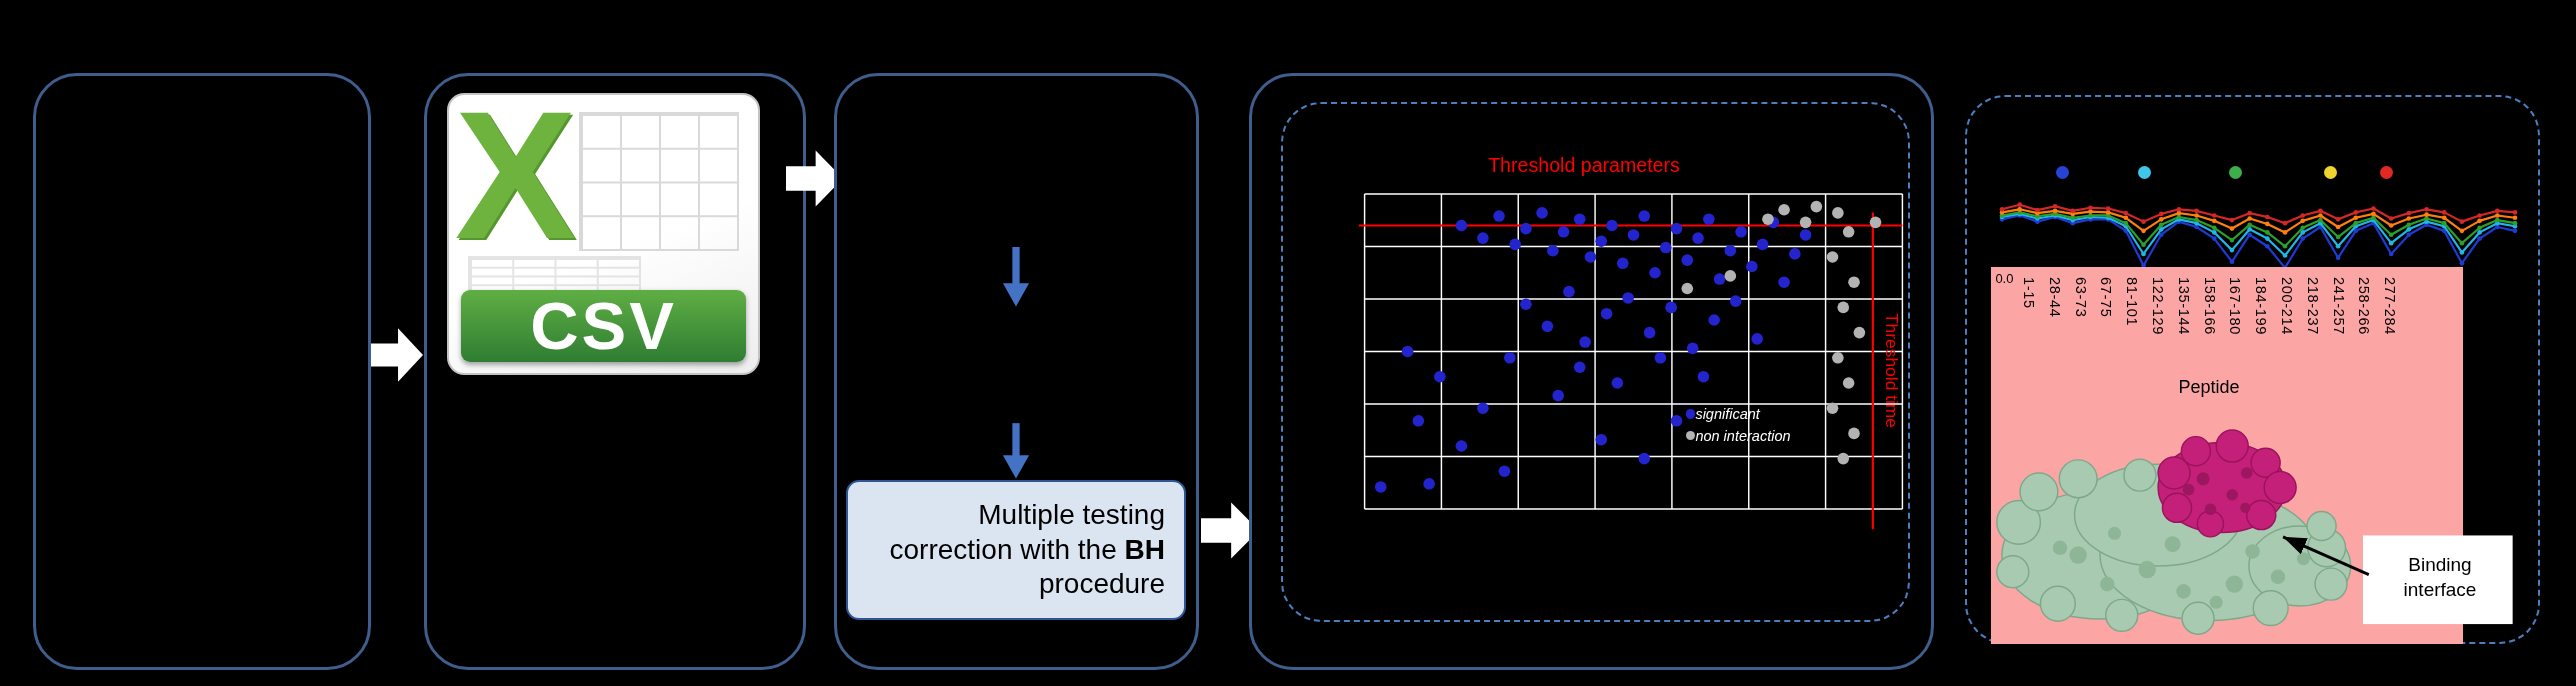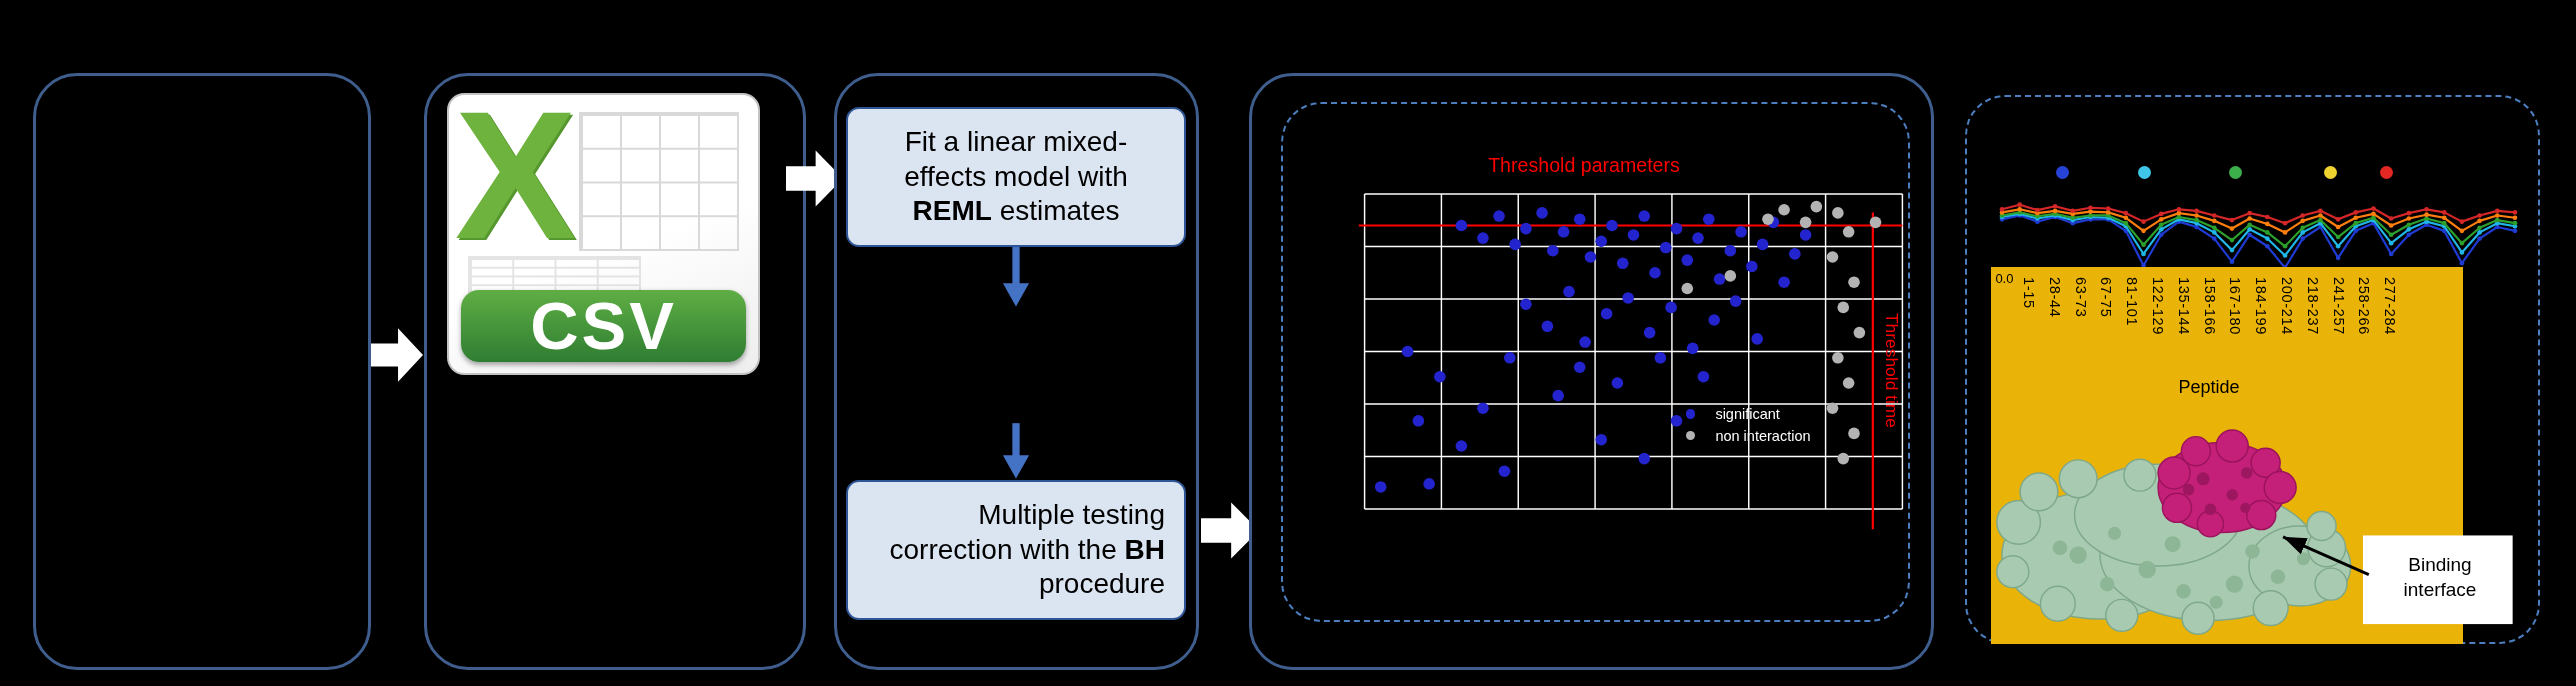--- a/index.html
+++ b/index.html
@@ -29,48 +29,48 @@
   
   #csv-icon{position:absolute;left:447px;top:93px;width:313px;height:282px;
     background:linear-gradient(160deg,#ffffff 55%,#ededed);border:2.2px solid #c3c3c3;border-radius:17.4px;}
   .csv-grid{position:absolute;border:2.2px solid #d9d9d9;
     background-image:linear-gradient(#d9d9d9 2.2px,transparent 2.2px),linear-gradient(90deg,#d9d9d9 2.2px,transparent 2.2px);
     background-size:25% 25%;}
   #csv-grid-main{left:42%;top:6%;width:52%;height:50%;}
   #csv-grid-low{left:6%;top:58%;width:56%;height:14%;opacity:.7;}
   #csv-x{position:absolute;left:5.8px;top:-20.4px;font-size:182px;font-weight:800;color:#6fb33f;
     text-shadow:2.2px 2.2px 0 #56962e;line-height:1.1;}
-  #csv-banner{position:absolute;left:4%;right:4%;bottom:4%;height:26%;border-radius:18px;
+  #csv-banner{position:absolute;left:4%;right:4%;bottom:4%;height:26%;border-radius:9px;
     background:linear-gradient(#5fae44,#2f7d32);display:flex;align-items:center;justify-content:center;
     color:#fff;font-size:67px;font-weight:bold;letter-spacing:2.9px;box-shadow:0 2.9px 5.8px rgba(0,0,0,.35);}
 
   
   .step{position:absolute;left:846px;width:340px;background:#dbe5f2;border:2.2px solid #2e5596;border-radius:13px;
     color:#000;font-size:28px;line-height:1.24;display:flex;align-items:center;justify-content:center;
     text-align:center;padding:5.8px 19px;}
   #step-1{top:107px;height:140px;}
   #step-2{top:309px;height:113px;}
   #step-3{top:480px;height:140px;text-align:right;}
   .darr{position:absolute;left:1000px;}
 
   
   #scatter-title{position:absolute;left:1446px;top:154px;width:276px;text-align:center;
     color:#ff0000;font-size:19.6px;}
   #scatter-svg{position:absolute;left:1364px;top:194px;overflow:visible;}
   #scatter-side-label{position:absolute;left:1881px;top:313px;height:218px;color:#ff0000;font-size:17.4px;
     writing-mode:vertical-rl;}
   #scatter-legend{position:absolute;left:1686px;top:406px;display:flex;flex-direction:column;gap:5.8px;}
-  .leg-row{display:flex;align-items:center;gap:20px;color:#fff;font-size:14.5px;}
+  .leg-row{display:flex;align-items:center;gap:0;color:#fff;font-size:14.5px;font-style:italic;}
   .leg-dot{display:inline-block;width:9.4px;height:9.4px;border-radius:50%;}
 
   
   #timepoint-dots{position:absolute;left:1991px;top:166px;width:538px;height:14.5px;}
   .tp-dot{position:absolute;top:0;width:13px;height:13px;border-radius:50%;}
   #uptake-svg{position:absolute;left:1996px;top:188px;overflow:visible;}
-  #white-panel{position:absolute;left:1991px;top:267px;width:472px;height:377px;background:#eab308;z-index:1;}
+  #white-panel{position:absolute;left:1991px;top:267px;width:472px;height:377px;background:#fca5a5;z-index:1;}
   #ytick{position:absolute;left:4.4px;top:3.6px;color:#000;font-size:13px;}
   #peptide-ticks{position:absolute;left:30px;top:10.2px;width:407px;height:102px;}
   .ptick{position:absolute;top:0;writing-mode:vertical-rl;font-size:14.5px;color:#000;letter-spacing:0.7px;}
   #peptide-label{position:absolute;left:29px;top:110px;width:378px;text-align:center;color:#000;font-size:18px;}
   #protein-svg{position:absolute;left:1991px;top:406px;z-index:2;overflow:visible;}
   #binding-label{position:absolute;left:2371px;top:544px;width:138px;min-height:67px;background:#fff;z-index:3;
     color:#000;font-size:19px;line-height:1.3;text-align:center;display:flex;align-items:center;justify-content:center;}
 </style>
 </head>
 <body>
@@ -85,23 +85,20 @@
   <div id="csv-icon">
     <div class="csv-grid" id="csv-grid-main"></div>
     <div class="csv-grid" id="csv-grid-low"></div>
     <div id="csv-x">X</div>
     <div id="csv-banner">CSV</div>
   </div>
 
   <div class="barrow" id="flow-arrow-2"></div>
 
   <div class="obox" id="box-steps"></div>
-  <div class="step" id="step-1">
-    <div><span>Fit a linear mixed-effects model with </span><b>REML</b><span> estimates</span></div>
-  </div>
   <svg class="darr" id="down-arrow-1" width="32" height="61" style="top:247px;" viewBox="0 0 44 84">
     <rect x="17" y="0" width="10" height="52" fill="#4472c4"></rect>
     <polygon points="4,50 40,50 22,82" fill="#4472c4"></polygon>
   </svg>
   <svg class="darr" id="down-arrow-2" width="32" height="57" style="top:423px;" viewBox="0 0 44 78">
     <rect x="17" y="0" width="10" height="46" fill="#4472c4"></rect>
     <polygon points="4,44 40,44 22,76" fill="#4472c4"></polygon>
   </svg>
   <div class="step" id="step-3">
     <div><span>Multiple testing correction with the </span><b>BH</b><span> procedure</span></div>

